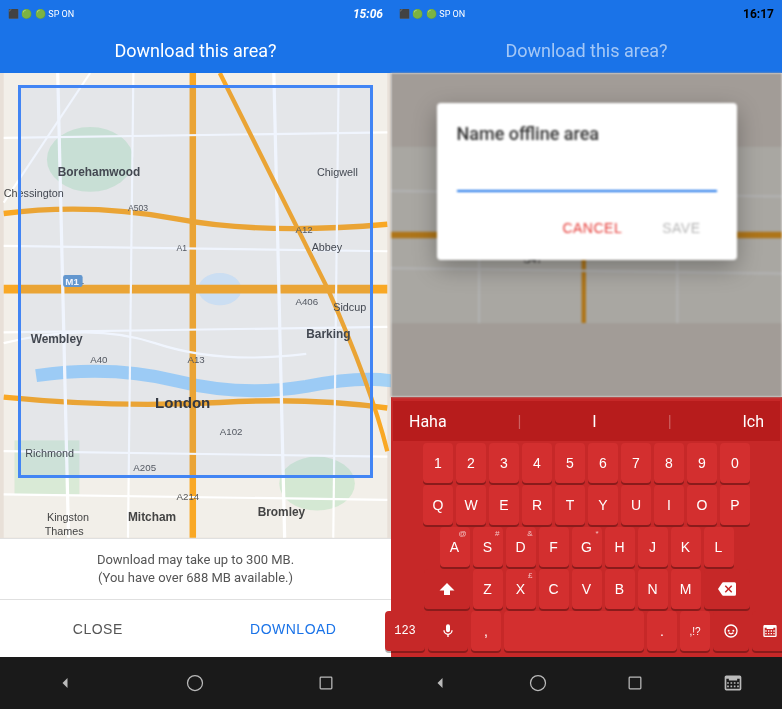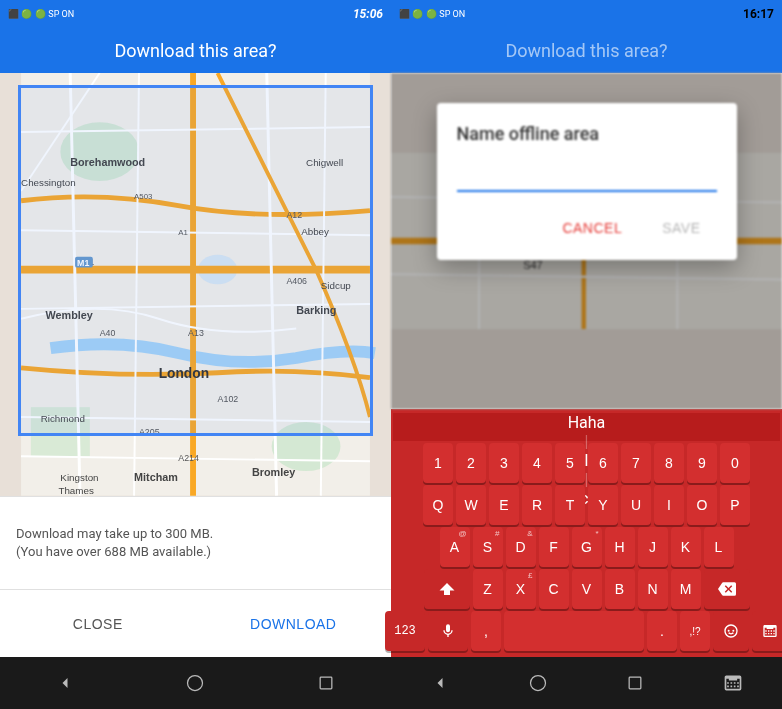--- a/index.html
+++ b/index.html
@@ -55,33 +55,34 @@
       top: 12px;
       left: 18px;
       right: 18px;
       bottom: 60px;
       border: 3px solid #4285f4;
       background: rgba(66, 133, 244, 0.08);
     }
 
     .map-info {
       background: #fff;
-      padding: 28px 16px;
+      padding: 12px 16px;
+      text-align: center;
       border-top: 1px solid #e0e0e0;
     }
 
     .map-info p {
       font-size: 13px;
       color: #555;
       line-height: 1.4;
     }
 
     .action-bar-left {
       background: #fff;
-      height: 68px;
+      height: 58px;
       display: flex;
       align-items: center;
       border-top: 1px solid #e0e0e0;
     }
 
     .action-btn {
       flex: 1;
       height: 100%;
       display: flex;
       align-items: center;
@@ -217,26 +218,25 @@
     }
 
     
     .keyboard {
       background: #c62828;
       padding: 4px 2px;
     }
 
     .keyboard-suggestions {
       background: #b71c1c;
-      height: 28px;
+      height: 40px;
       display: flex;
       align-items: center;
       justify-content: space-between;
       padding: 0 16px;
-      flex-direction: column;
     }
 
     .keyboard-suggestions span {
       color: white;
       font-size: 16px;
     }
 
     .keyboard-row {
       display: flex;
       justify-content: center;

